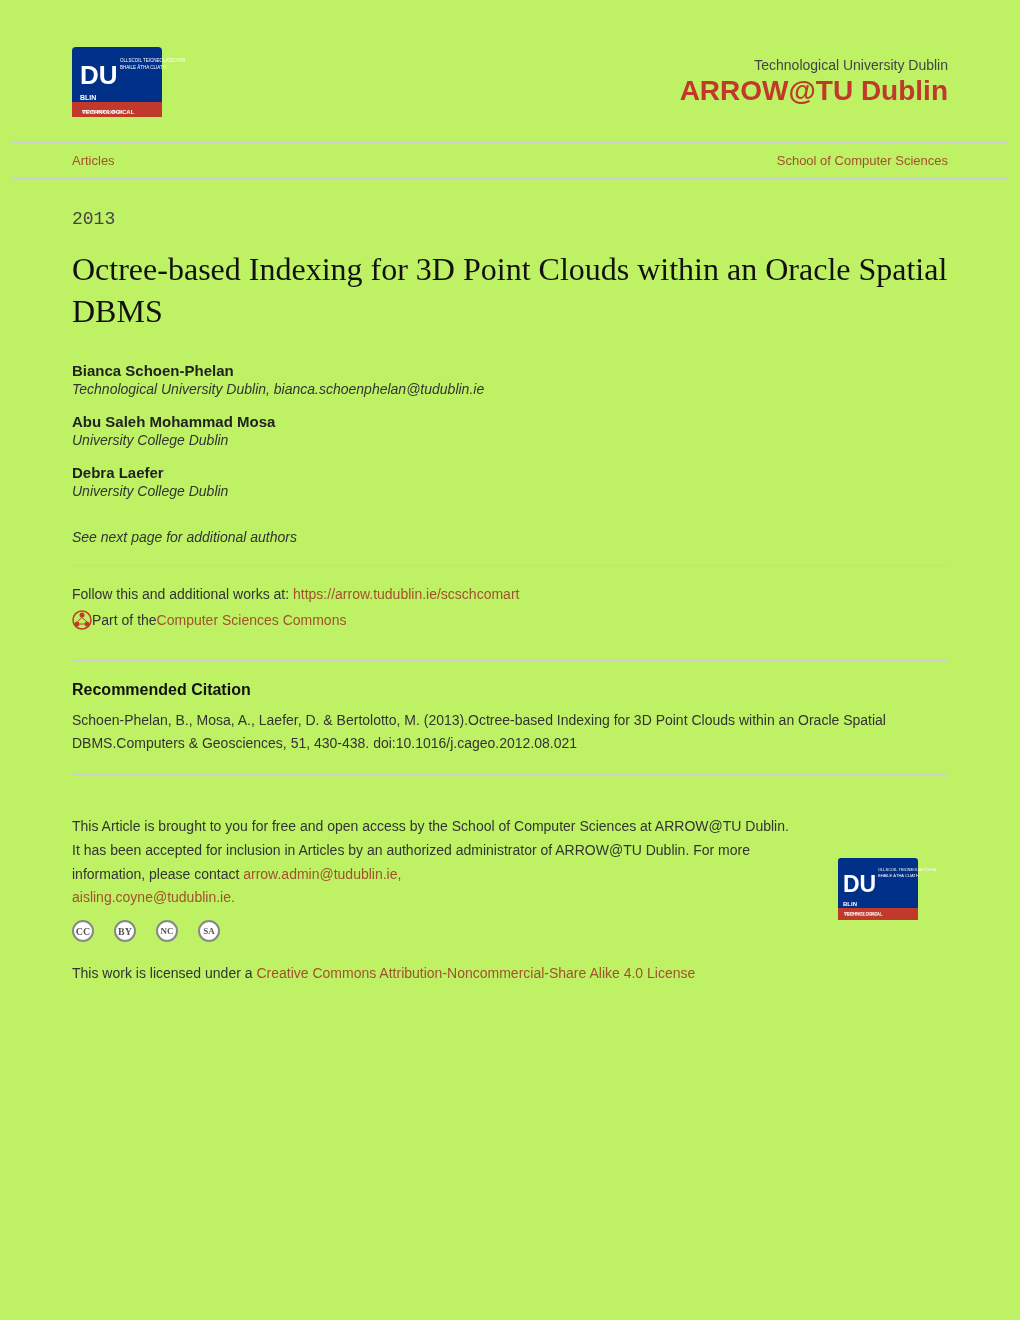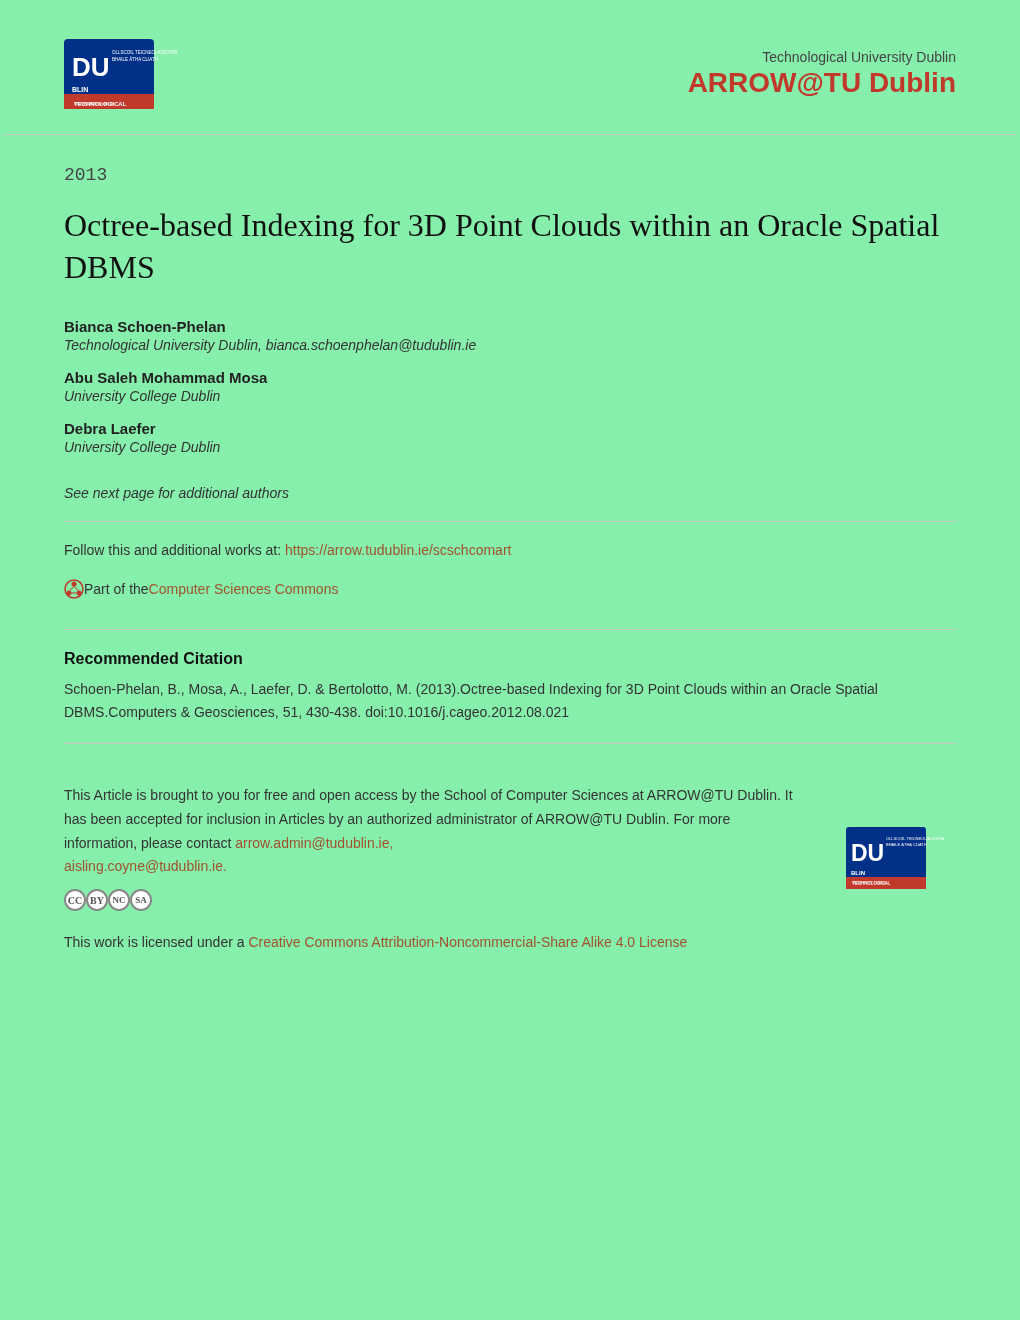--- a/index.html
+++ b/index.html
@@ -6,22 +6,22 @@
     body {
       font-family: Georgia, 'Times New Roman', serif;
       background: #fff;
       color: #222;
       width: 1020px;
       min-height: 1320px;
     }
     .page {
       width: 1020px;
       min-height: 1320px;
-      background: #86efac;
-      padding: 4px;
+      background: #bef264;
+      padding: 12px;
     }
 
     
     .header {
       display: flex;
       align-items: center;
       justify-content: space-between;
       padding: 30px 60px 20px 60px;
       border-bottom: 1px solid #ccc;
     }
@@ -125,21 +125,21 @@
       margin: 20px 0;
     }
 
     .follow-section {
       margin-bottom: 10px;
     }
     .follow-text {
       font-family: Arial, sans-serif;
       font-size: 14px;
       color: #333;
-      margin-bottom: 21px;
+      margin-bottom: 8px;
     }
     .follow-link {
       color: #a0522d;
       text-decoration: none;
     }
 
     .part-of-line {
       display: flex;
       align-items: center;
       font-family: Arial, sans-serif;
@@ -189,21 +189,21 @@
 
     .cc-badge {
       display: flex;
       align-items: center;
       gap: 8px;
       margin: 10px 0;
     }
     .cc-icons {
       display: flex;
       align-items: center;
-      gap: 0;
+      gap: 20px;
     }
     .cc-circle {
       width: 22px;
       height: 22px;
       border-radius: 50%;
       border: 2px solid #888;
       display: flex;
       align-items: center;
       justify-content: center;
       font-size: 10px;
@@ -260,20 +260,24 @@
         <text x="10" y="72" font-family="Arial" font-size="6" fill="white" font-weight="bold">TECHNOLOGICAL</text>
         <text x="10" y="71" font-family="Arial" font-size="4" fill="white">UNIVERSITY DUBLIN</text>
       </svg>
     </div>
     <div class="header-right">
       <div class="institution">Technological University Dublin</div>
       <a class="arrow-link" href="#">ARROW@TU Dublin</a>
     </div>
   </div>
 
+  <div class="nav-bar">
+    <a href="#">Articles</a>
+    <a href="#">School of Computer Sciences</a>
+  </div>
 
   <div class="main">
 
     <div class="year">2013</div>
 
     <h1 class="title">Octree-based Indexing for 3D Point Clouds within an Oracle Spatial DBMS</h1>
 
     <div class="authors-section">
 
       <div class="author-block">

